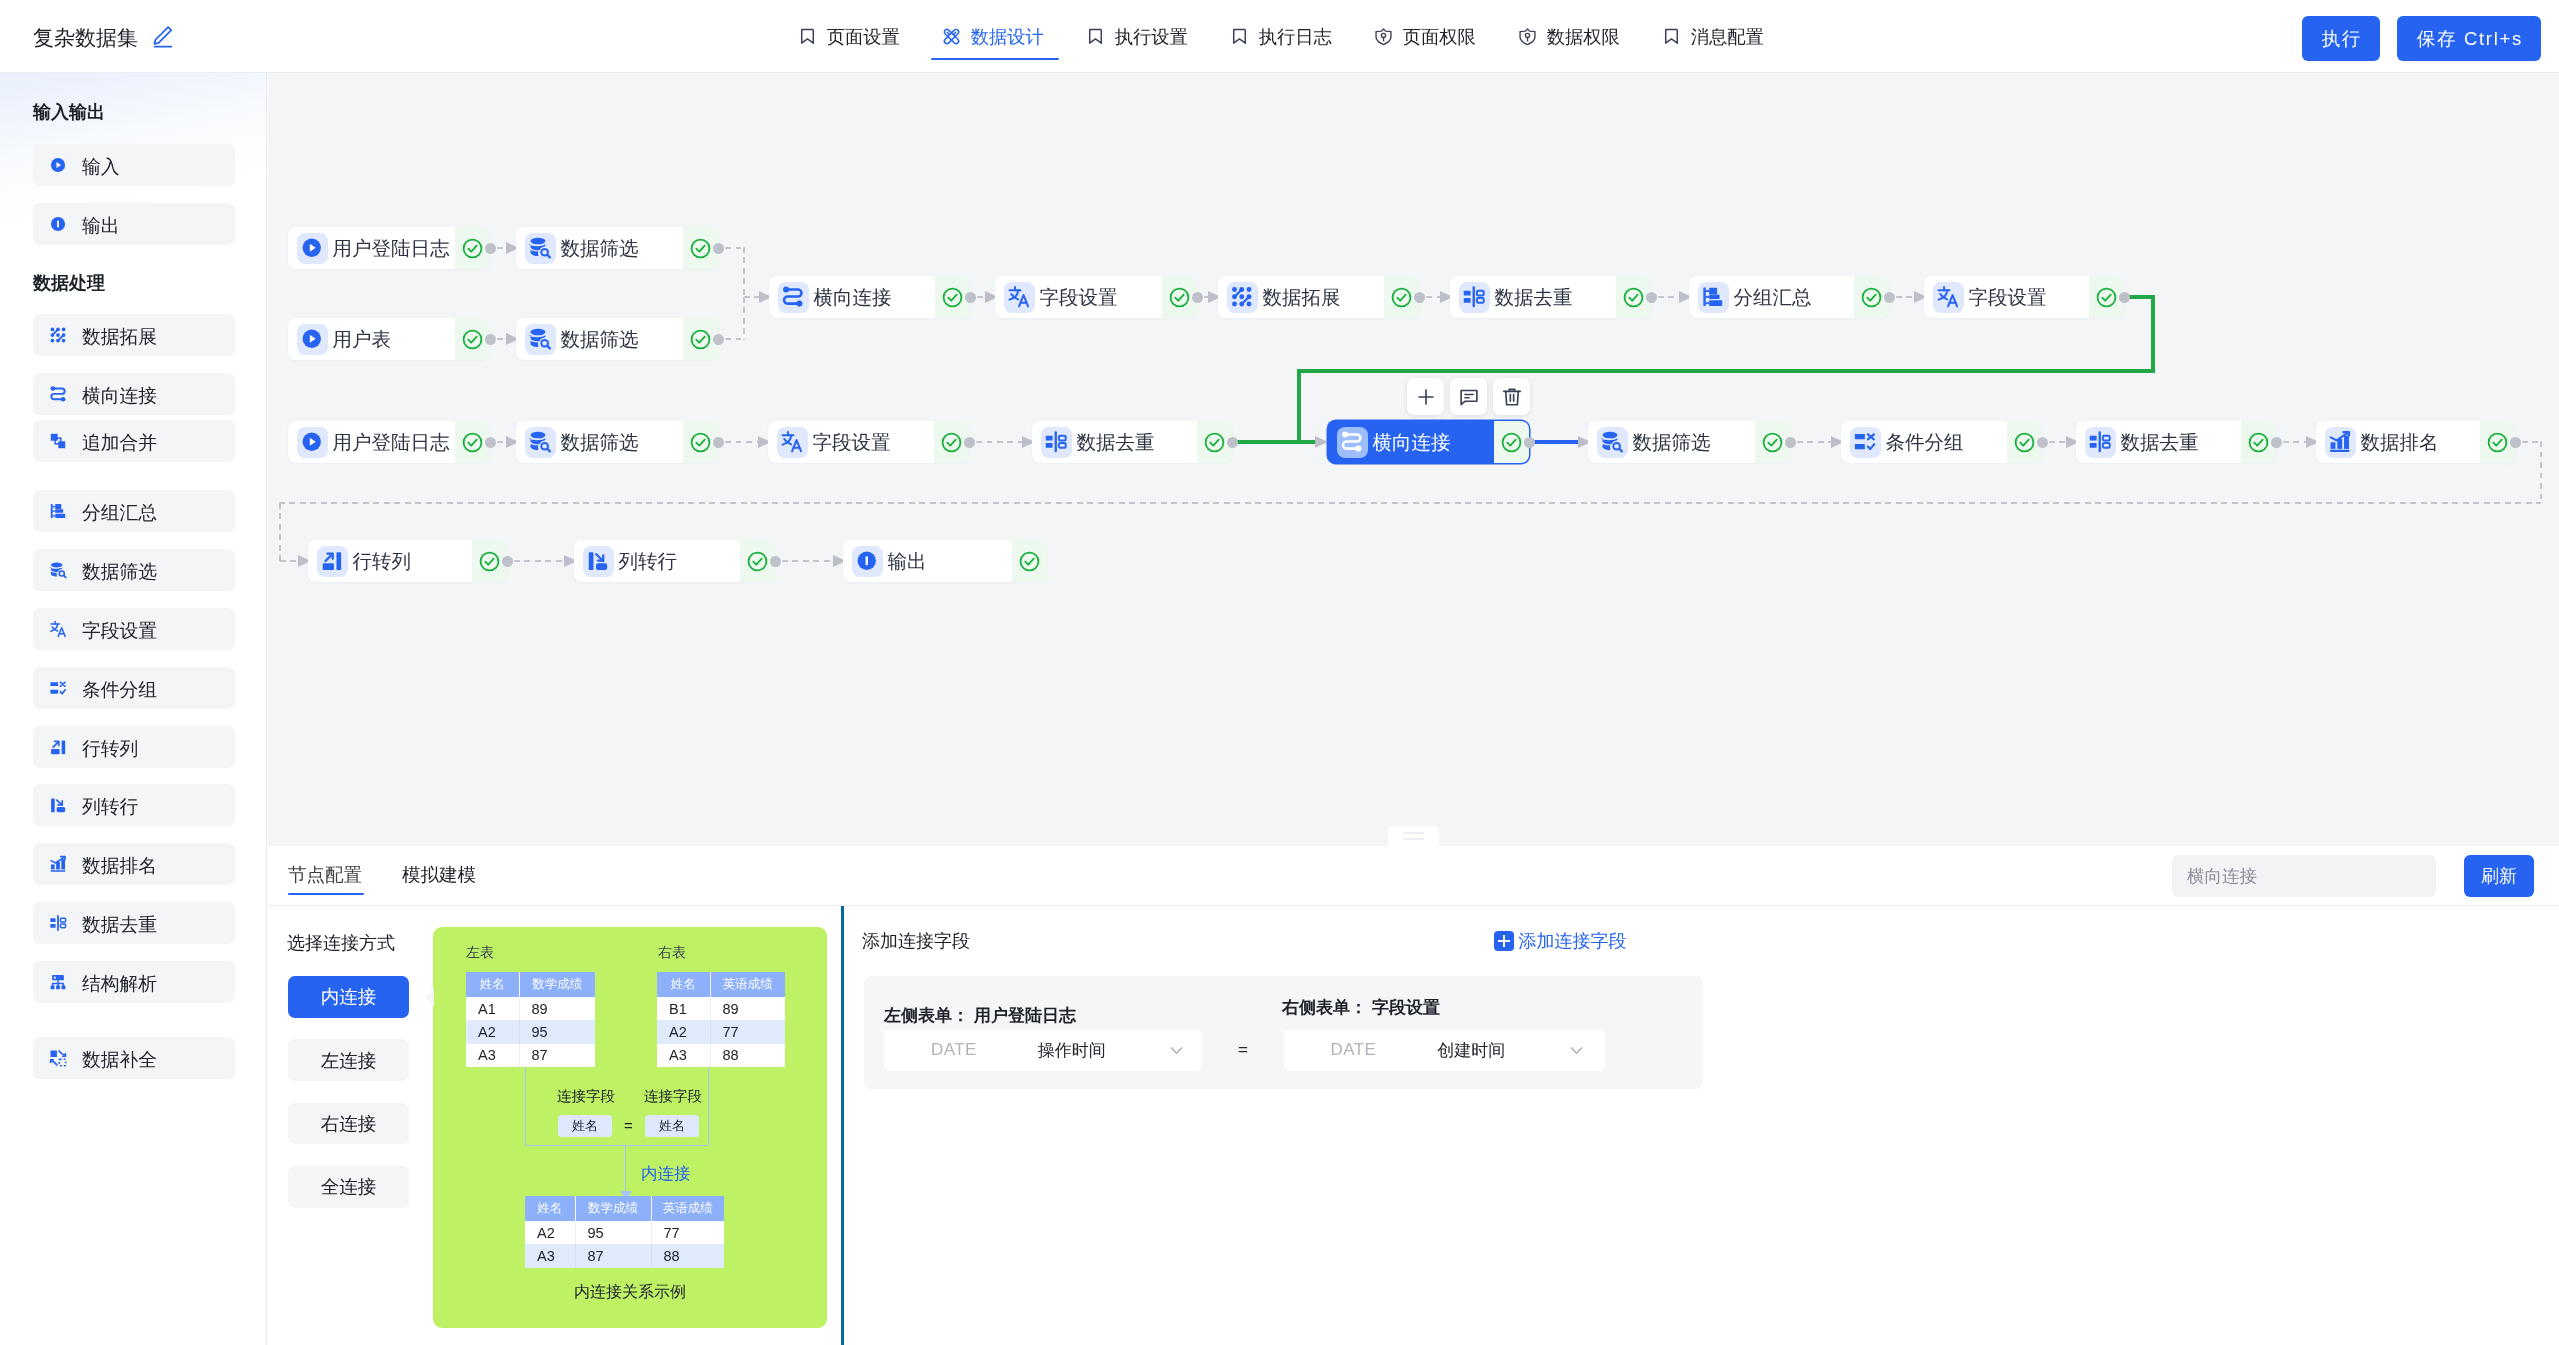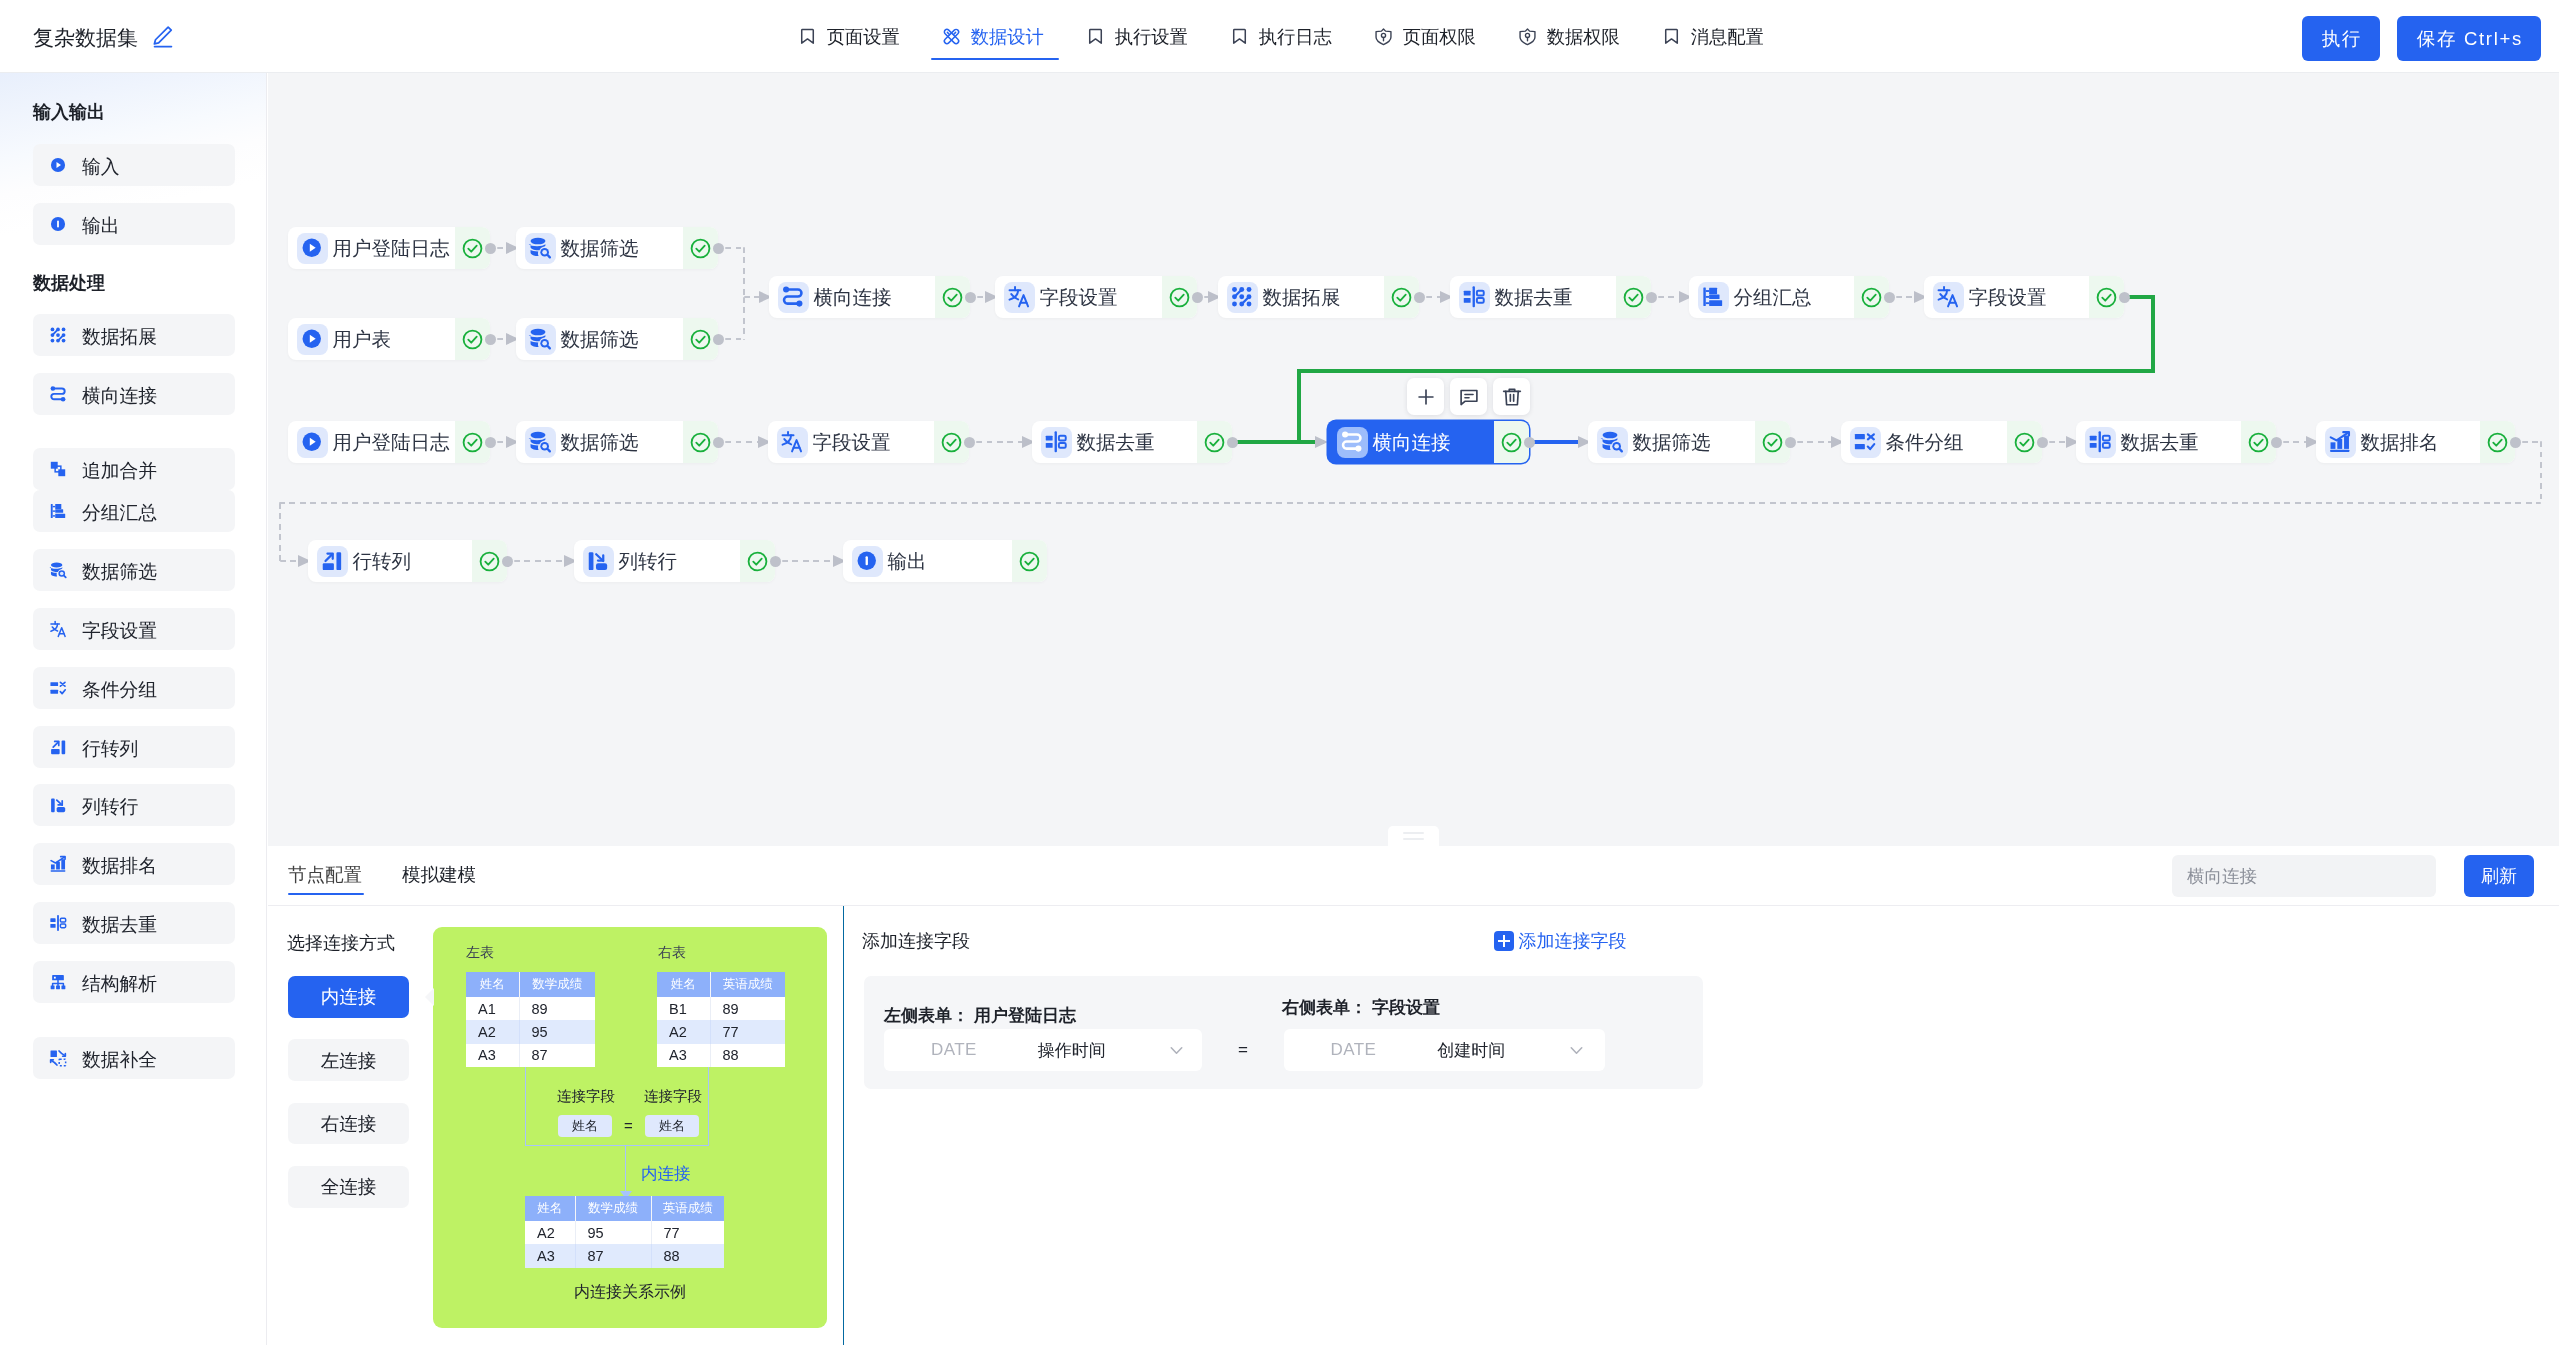--- a/index.html
+++ b/index.html
@@ -79,21 +79,21 @@
   position:relative;cursor:pointer;padding:0}
 .btab.active{color:#404040}
 .btab.active:after{content:"";position:absolute;left:0px;right:-2px;bottom:8px;height:2.2px;background:#2563f0;border-radius:2px}
 #brefresh{position:absolute;right:25px;top:9px;display:flex;align-items:center;gap:28px}
 #nodename{width:264px;height:42px;background:#f2f3f5;border:none;border-radius:6px;padding:0 15px;
   font-size:17.5px;font-family:inherit;color:#1d2129;outline:none}
 #nodename::placeholder{color:#8b8f99}
 #btn-refresh{background:#2563f0;color:#fff;border:none;border-radius:6px;height:42px;padding:0 17px;
   font-size:18px;cursor:pointer;font-family:inherit}
 #panelbody{position:absolute;left:0;right:0;top:60px;bottom:0;display:flex}
-#panel-left{width:576px;border-right:1px solid #0369a1;position:relative}
+#panel-left{width:576px;border-right:3px solid #0369a1;position:relative}
 #panel-right{flex:1;position:relative}
 
 
 #join-title{position:absolute;left:19px;top:25px;font-size:18px;color:#1d2129}
 .join-opt{position:absolute;left:20px;width:121px;height:41.5px;border-radius:7px;background:#f4f5f7;
   display:flex;align-items:center;justify-content:center;font-size:18.5px;color:#20242d;cursor:pointer}
 .join-opt.active{background:#2563f0;color:#fff}
 #join-diagram{position:absolute;left:165px;top:21px;width:394px;height:401px;background:#bef264;border-radius:9px}
 #join-arrowleft{position:absolute;left:157px;top:82px;width:0;height:0;
   border-right:9px solid #f5f6f8;border-top:9px solid transparent;border-bottom:9px solid transparent}
@@ -256,21 +256,21 @@
     <div class="side-item" style="top: 299.8px;">
       <span class="si">
         <svg viewBox="0 0 24 24" fill="none" stroke="currentColor">
           <path d="M5.2 4.6h12.1a3.6 3.6 0 0 1 0 7.2H6.7a3.6 3.6 0 0 0 0 7.2h12.1" stroke-width="2.6" stroke-linecap="round" stroke-linejoin="round"></path>
           <circle cx="5.2" cy="4.6" r="3.1" fill="currentColor" stroke="none"></circle>
           <circle cx="18.8" cy="19" r="3.1" fill="currentColor" stroke="none"></circle>
         </svg>
       </span>
       <span class="sl">横向连接</span>
     </div>
-    <div class="side-item" style="top: 375px;">
+    <div class="side-item" style="top: 347px;">
       <span class="si">
         <svg viewBox="0 0 24 24" fill="none">
           <rect x="2.4" y="2.4" width="9.2" height="9.2" fill="currentColor"></rect>
           <rect x="8.2" y="8.2" width="7.6" height="7.6" stroke="currentColor" stroke-width="2" fill="none"></rect>
           <rect x="12.4" y="12.4" width="9.2" height="9.2" fill="currentColor"></rect>
         </svg>
       </span>
       <span class="sl">追加合并</span>
     </div>
     <div class="side-item" style="top: 417.4px;">

